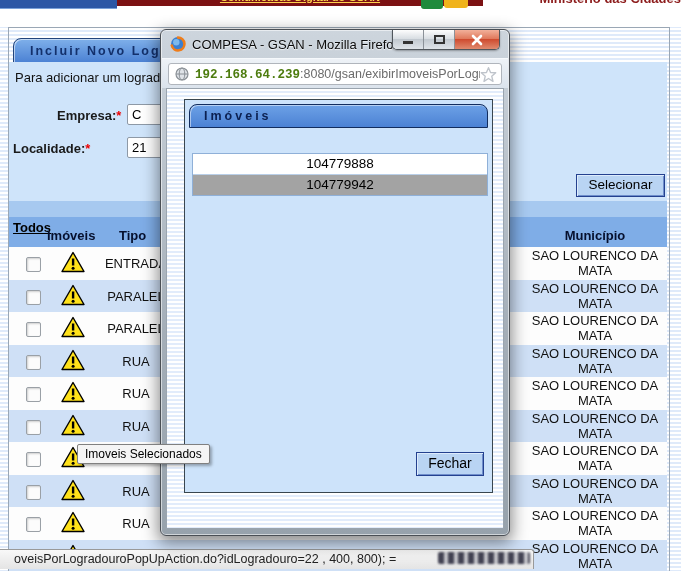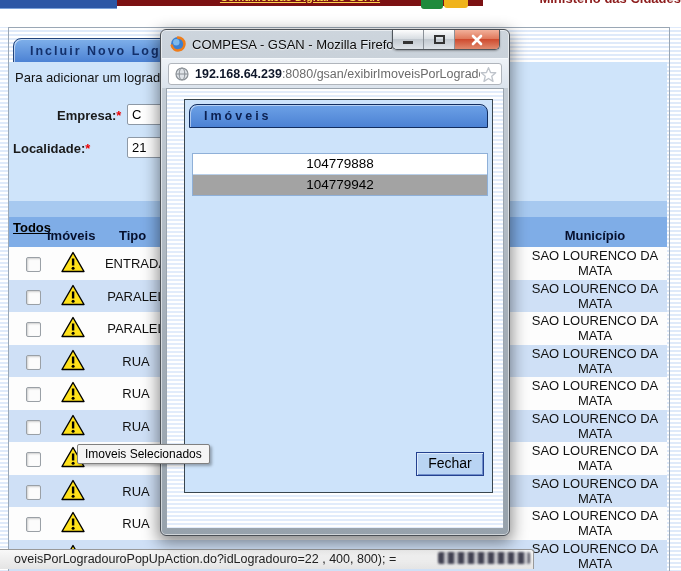--- a/index.html
+++ b/index.html
@@ -97,21 +97,21 @@
   .glyph-max{position:absolute;left:10px;top:5px;width:7px;height:5px;border:2px solid #333;background:transparent;}
   .glyph-close{position:absolute;left:14px;top:2px;width:16px;height:16px;}
 
   .urlbar{position:absolute;left:1px;right:1px;top:28px;height:30px;
         background:linear-gradient(180deg,#eef2f7,#dbe3ec);border-top:1px solid #f6f9fc;
         box-sizing:border-box;}
   .url-input{position:absolute;left:6px;right:6px;top:4px;height:22px;background:#fff;
         border:1px solid #b0b5bc;border-radius:3px;display:flex;align-items:center;
         padding:0 4px 0 6px;box-sizing:border-box;}
   .url-text{flex:1;font-size:12.5px;white-space:nowrap;overflow:hidden;margin-left:6px;}
-  .url-host{font-weight:bold;color:#0f172a;}
+  .url-host{font-weight:bold;color:#4d7c0f;font-family:Liberation Mono, monospace;}
   .url-path{color:#6b6b6b;}
 
   .pcontent{position:absolute;left:5px;right:5px;top:58px;bottom:6px;
         background:repeating-linear-gradient(180deg,#ffffff 0 2px,#e2ecfb 2px 4px);
         border:1px solid #9aa4ae;box-sizing:border-box;}
   .panel{position:absolute;left:17px;top:10px;width:309px;height:394px;background:#cde3fa;
         border:1px solid #39464f;box-sizing:border-box;}
   .panel-header{position:absolute;left:4px;right:4px;top:4px;height:24px;
         background:linear-gradient(180deg,#6da1e6,#4c82d4);
         border:1px solid #122d5e;border-radius:8px 8px 0 0;
@@ -143,20 +143,21 @@
 
   <div class="abs container">
     <div class="abs section-bar">Incluir Novo Logr</div>
 
     <div class="abs form-panel">
       <div class="abs intro">Para adicionar um lograd</div>
       <div class="abs flabel lbl-empresa"><span>Empresa:</span><span class="req">*</span></div>
       <div class="abs tinput inp-empresa">C</div>
       <div class="abs flabel lbl-localidade"><span>Localidade:</span><span class="req">*</span></div>
       <div class="abs tinput inp-localidade">21</div>
+      <div class="abs btn btn-selecionar">Selecionar</div>
     </div>
 
     <div class="abs band"></div>
     <div class="abs thead">
       <span class="abs todos">Todos</span>
       <span class="abs h-imoveis">Imóveis</span>
       <span class="abs h-tipo">Tipo</span>
       <span class="abs h-mun">Município</span>
     </div>
     <div class="abs tbody">

